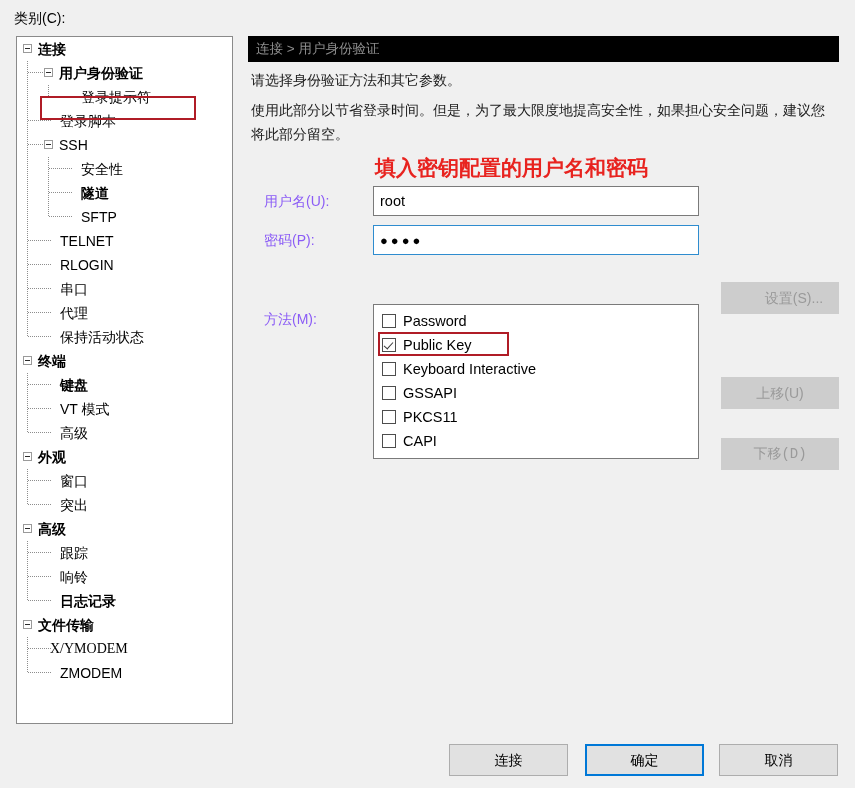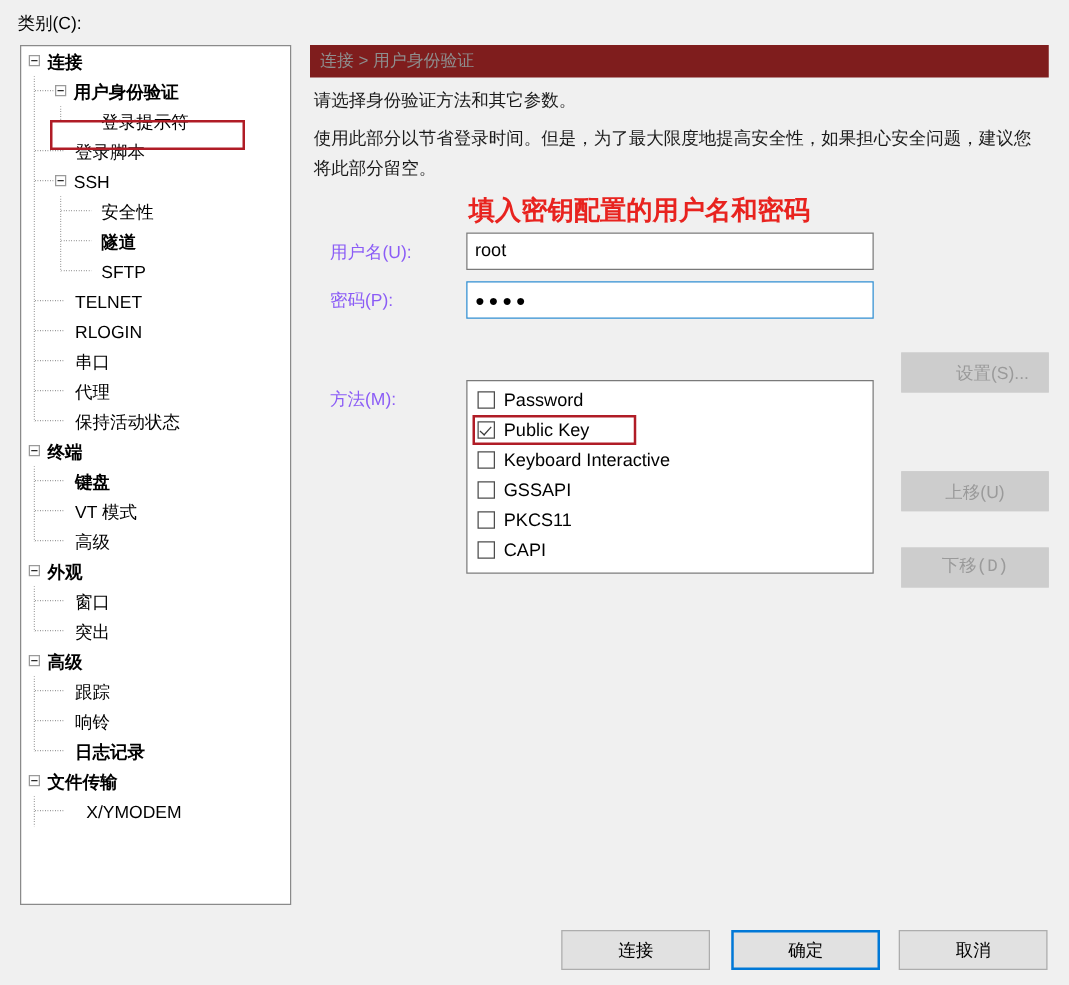--- a/index.html
+++ b/index.html
@@ -110,21 +110,21 @@
     width: 591px;
     height: 700px;
   }
   #breadcrumb {
     position: absolute;
     left: 0;
     top: 0;
     width: 591px;
     height: 26px;
     line-height: 26px;
-    background: #7f1d1d;
+    background: #000000;
     color: #8e8e8e;
     font-size: 13.5px;
     padding-left: 8px;
     box-sizing: border-box;
   }
   #desc-1 {
     position: absolute;
     left: 3px;
     top: 36px;
     font-size: 14px;
@@ -305,21 +305,22 @@
       <div class="tree-row"><div class="vline" style="left: 10px;"></div><div class="hline" style="left: 11px; width: 24px;"></div><span class="tree-label" style="margin-left: 43px;">VT 模式</span></div>
       <div class="tree-row"><div class="vline half" style="left: 10px;"></div><div class="hline" style="left: 11px; width: 24px;"></div><span class="tree-label" style="margin-left: 43px;">高级</span></div>
       <div class="tree-row bold"><div class="expander" style="left: 6px;"></div><span class="tree-label" style="margin-left: 21px;">外观</span></div>
       <div class="tree-row"><div class="vline" style="left: 10px;"></div><div class="hline" style="left: 11px; width: 24px;"></div><span class="tree-label" style="margin-left: 43px;">窗口</span></div>
       <div class="tree-row"><div class="vline half" style="left: 10px;"></div><div class="hline" style="left: 11px; width: 24px;"></div><span class="tree-label" style="margin-left: 43px;">突出</span></div>
       <div class="tree-row bold"><div class="expander" style="left: 6px;"></div><span class="tree-label" style="margin-left: 21px;">高级</span></div>
       <div class="tree-row"><div class="vline" style="left: 10px;"></div><div class="hline" style="left: 11px; width: 24px;"></div><span class="tree-label" style="margin-left: 43px;">跟踪</span></div>
       <div class="tree-row"><div class="vline" style="left: 10px;"></div><div class="hline" style="left: 11px; width: 24px;"></div><span class="tree-label" style="margin-left: 43px;">响铃</span></div>
       <div class="tree-row bold"><div class="vline half" style="left: 10px;"></div><div class="hline" style="left: 11px; width: 24px;"></div><span class="tree-label" style="margin-left: 43px;">日志记录</span></div>
       <div class="tree-row bold"><div class="expander" style="left: 6px;"></div><span class="tree-label" style="margin-left: 21px;">文件传输</span></div>
-      <div class="tree-row"><div class="vline" style="left: 10px;"></div><div class="hline" style="left: 11px; width: 24px;"></div><span class="tree-label" style="margin-left: 52px;">X/YMODEM</span></div>
+      <div class="tree-row"><div class="vline" style="left: 10px;"></div><div class="hline" style="left: 11px; width: 24px;"></div><span class="tree-label" style="margin-left: 33px; font-family: Liberation Serif, serif;">X/YMODEM</span></div>
+      <div class="tree-row"><div class="vline half" style="left: 10px;"></div><div class="hline" style="left: 11px; width: 24px;"></div><span class="tree-label" style="margin-left: 43px;">ZMODEM</span></div>
     </div>
   <div id="tree-highlight"></div>
 </div>
 
 <div id="right-pane">
 
   <div id="breadcrumb">连接 &gt; 用户身份验证</div>
 
   <div id="desc-1">请选择身份验证方法和其它参数。</div>
   <div id="desc-2">使用此部分以节省登录时间。但是，为了最大限度地提高安全性，如果担心安全问题，建议您将此部分留空。</div>

